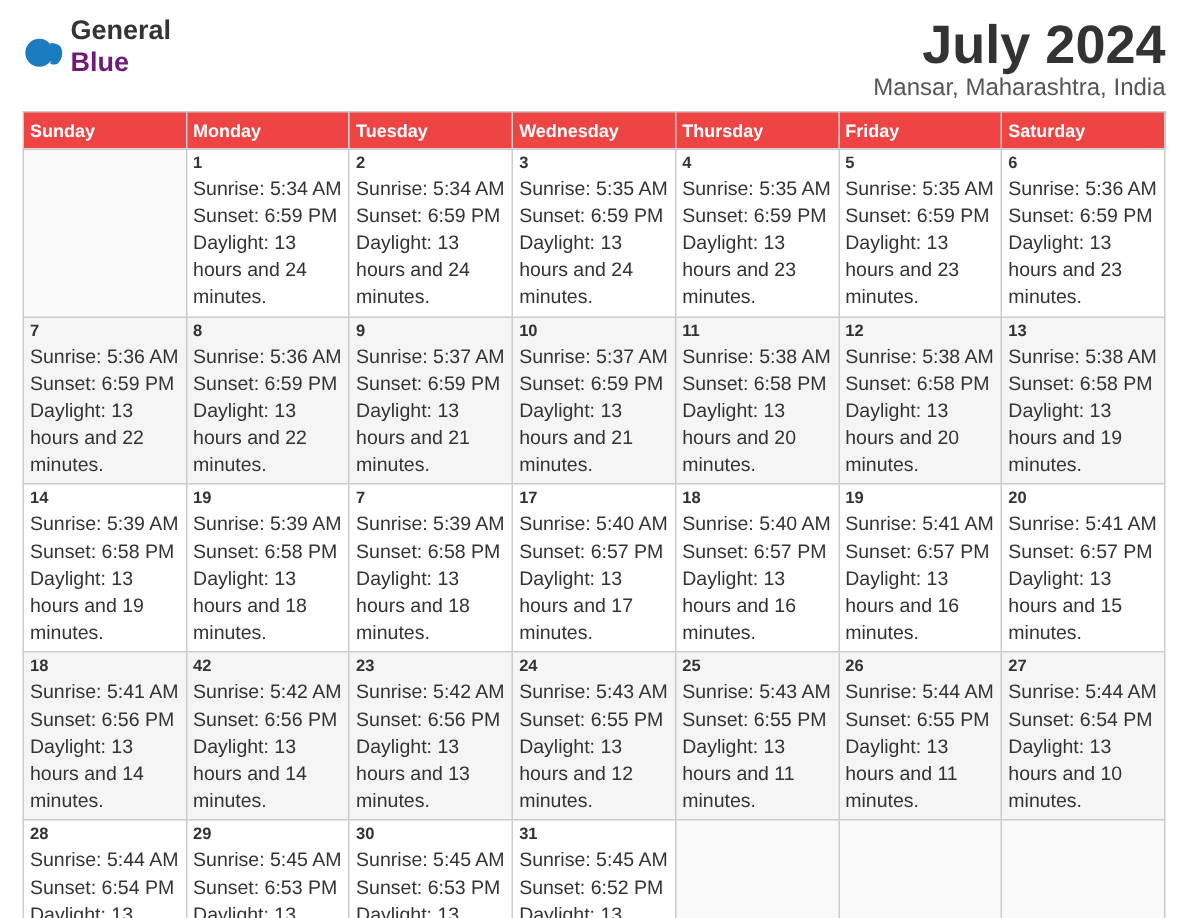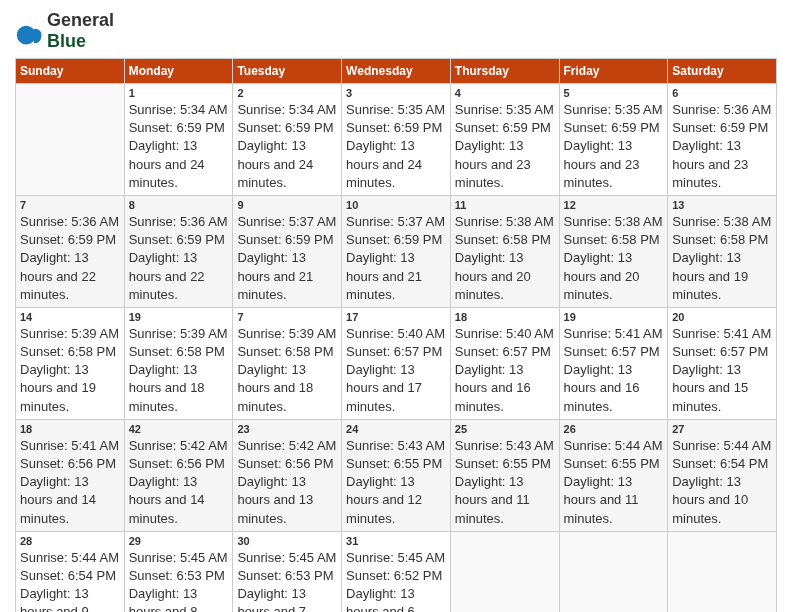--- a/index.html
+++ b/index.html
@@ -41,21 +41,21 @@
     .location {
       font-size: 16px;
       color: #555;
     }
     table {
       width: 100%;
       border-collapse: collapse;
       table-layout: fixed;
     }
     thead tr th {
-      background-color: #c2410c;
+      background-color: #ef4444;
       color: #fff;
       font-size: 12px;
       font-weight: bold;
       padding: 5px 4px;
       text-align: left;
       border: 1px solid #ccc;
     }
     tbody tr td {
       border: 1px solid #ccc;
       vertical-align: top;
@@ -87,22 +87,26 @@
 
 <div class="container">
   <div class="header-area">
     <div class="logo">
       <svg class="logo-icon" viewBox="0 0 30 30" xmlns="http://www.w3.org/2000/svg">
         <circle cx="12" cy="12" r="10" fill="#1a7bbf"></circle>
         <path d="M 20 5 Q 30 5 28 15 Q 26 22 20 20 Z" fill="#1a7bbf"></path>
       </svg>
       <div>
         <span style="font-size:18px;font-weight:bold;color:#333;">General</span><br>
-        <span style="font-size:18px;font-weight:bold;color:#14532d;">Blue</span>
+        <span style="font-size:18px;font-weight:bold;color:#701a75;">Blue</span>
       </div>
+    </div>
+    <div class="title-area">
+      <div class="month-year">July 2024</div>
+      <div class="location">Mansar, Maharashtra, India</div>
     </div>
   </div>
 
   <table>
     <thead>
       <tr>
         <th>Sunday</th>
         <th>Monday</th>
         <th>Tuesday</th>
         <th>Wednesday</th>

